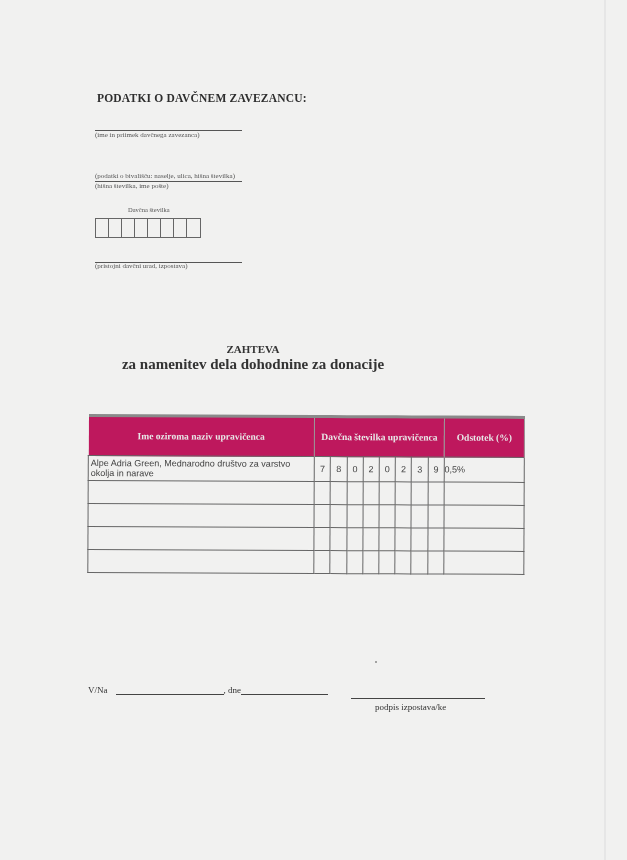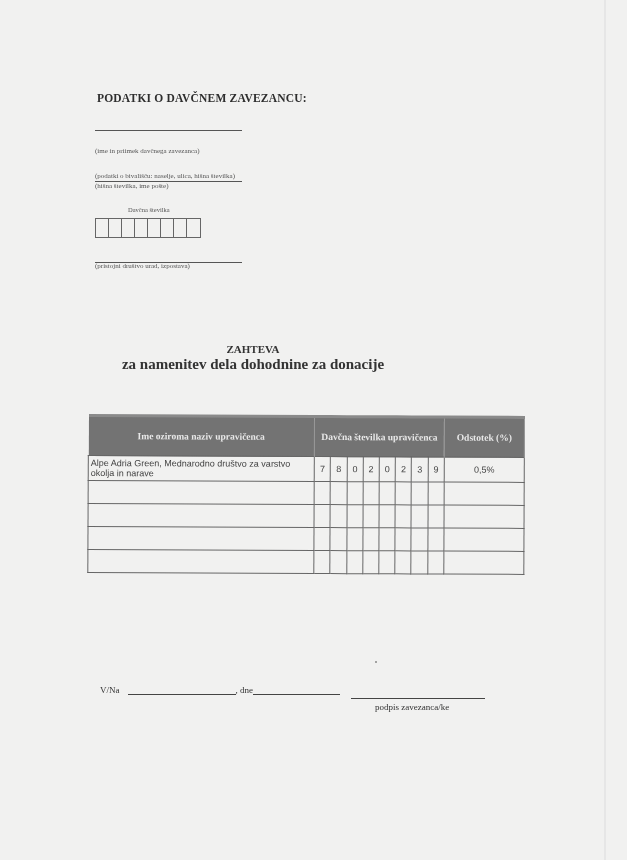--- a/index.html
+++ b/index.html
@@ -40,72 +40,72 @@
   }
 
   table.donations {
     position:absolute; left:88px; top:414px; width:437px;
     border-collapse:collapse;
     font-family:"Liberation Sans", sans-serif;
     transform:rotate(0.25deg);
     transform-origin:left top;
   }
   table.donations th {
-    background:#737373; color:#e8e8e8; height:38px;
+    background:#be185d; color:#e8e8e8; height:38px;
     font-family:"Liberation Serif", serif; font-weight:bold; font-size:9.5px;
     border-right:1px solid #999;
     border-top:3px solid #8a8a8a;
     padding:0;
   }
   table.donations td {
     border:1px solid #666; height:22px; padding:0; font-size:9px; color:#444;
   }
   td.name-cell { width:220px; text-align:left; padding-left:2px !important; line-height:10px;margin-left:44px; }
   td.digit { width:15px; text-align:center; }
-  td.pct { width:78px; text-align:center; }
+  td.pct { width:78px; text-align:left; }
 
   .sig-row {
-    position:absolute; top:684px; left:100px; font-size:9px; color:#333;
+    position:absolute; top:684px; left:88px; font-size:9px; color:#333;
     display:flex; align-items:flex-end;
   }
   .blank { display:inline-block; border-bottom:1px solid #444; height:10px; }
   .sig-line { position:absolute; left:351px; top:698px; width:134px; height:1px; background:#444; }
   .sig-label { position:absolute; left:375px; top:702px; font-size:9px; color:#333; }
   .dot { position:absolute; width:2px; height:2px; background:#888; border-radius:1px; }
 </style>
 </head>
 <body>
 
 <div class="edge-line"></div>
 
 <div class="abs title-main">PODATKI O DAVČNEM ZAVEZANCU:</div>
 
 <div class="field-line" style="top:130px;width:147px;"></div>
-<div class="field-label" style="top:131px;margin-top:16px;">(ime in priimek davčnega zavezanca)</div>
+<div class="field-label" style="top:131px;">(ime in priimek davčnega zavezanca)</div>
 
 <div class="field-line" style="top:156px;width:1px;opacity:0;"></div>
 <div class="field-label" style="top:172px;">(podatki o bivališču: naselje, ulica, hišna številka)</div>
 
 <div class="field-line" style="top:181px;width:147px;"></div>
 <div class="field-label" style="top:182px;">(hišna številka, ime pošte)</div>
 
 <div class="abs tax-label">Davčna številka</div>
 <div class="tax-boxes">
   <div class="box"></div>
   <div class="box"></div>
   <div class="box"></div>
   <div class="box"></div>
   <div class="box"></div>
   <div class="box"></div>
   <div class="box"></div>
   <div class="box"></div>
 </div>
 
 <div class="field-line" style="top:262px;width:147px;"></div>
-<div class="field-label" style="top:262px;">(pristojni društvo urad, izpostava)</div>
+<div class="field-label" style="top:262px;">(pristojni davčni urad, izpostava)</div>
 
 <div class="abs req-title" style="top:343px;font-size:11px;">ZAHTEVA</div>
 <div class="abs req-title" style="top:356px;font-size:15px;">za namenitev dela dohodnine za donacije</div>
 
 <table class="donations">
   <thead>
     <tr>
       <th style="width:222px;">Ime oziroma naziv upravičenca</th>
       <th colspan="8">Davčna številka upravičenca</th>
       <th>Odstotek (%)</th>
@@ -175,15 +175,15 @@
   </tbody>
 </table>
 
 <div class="sig-row">
   <span>V/Na</span>
   <span class="blank" style="width:108px;margin-left:8px;"></span>
   <span>, dne</span>
   <span class="blank" style="width:87px;"></span>
 </div>
 <div class="sig-line"></div>
-<div class="sig-label">podpis zavezanca/ke</div>
+<div class="sig-label">podpis izpostava/ke</div>
 
 <div class="dot" style="left:375px;top:661px;"></div>
 
 </body></html>

